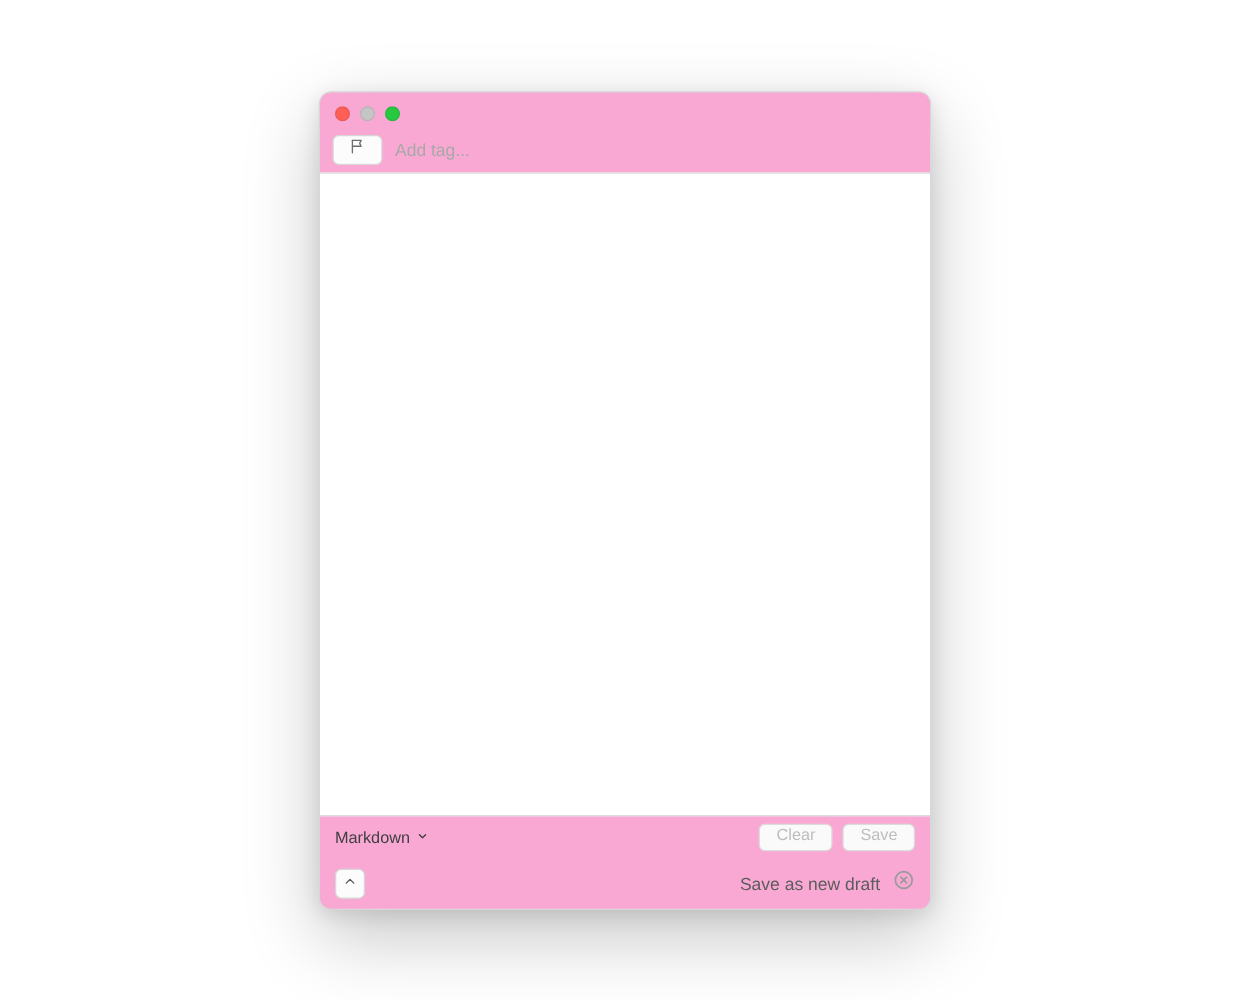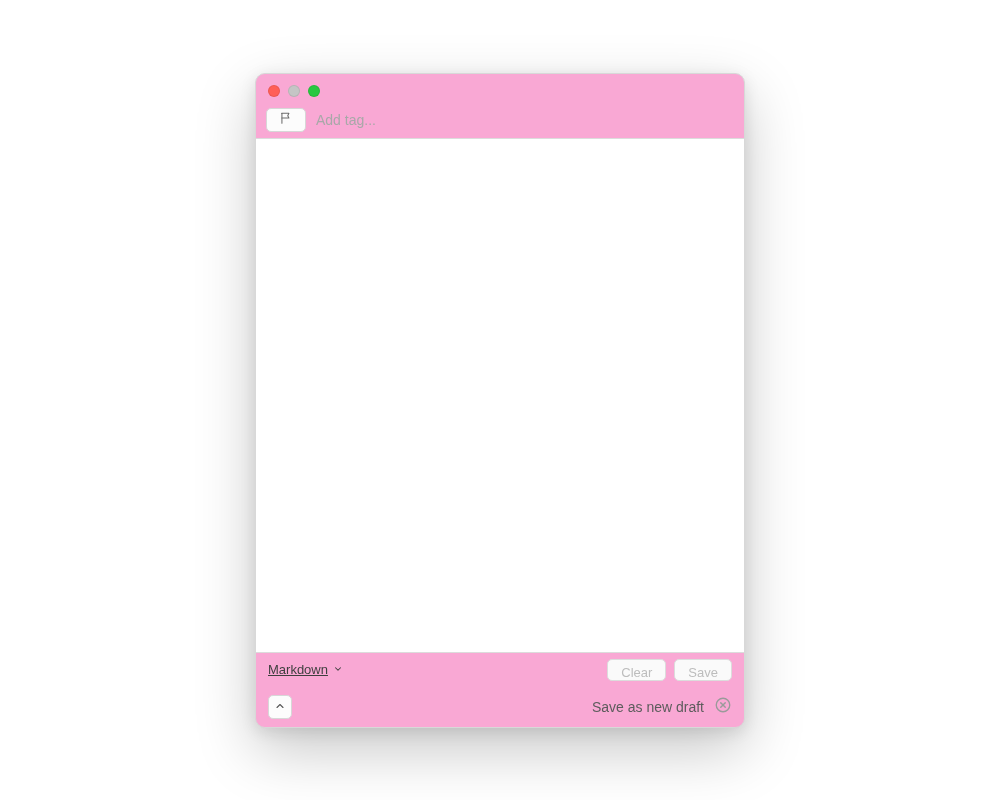--- a/index.html
+++ b/index.html
@@ -92,34 +92,33 @@
       gap: 8px;
       flex-shrink: 0;
     }
     .format-select {
       display: flex;
       align-items: center;
       gap: 5px;
       font-size: 13px;
       color: #3f3f3f;
       cursor: pointer;
-      text-decoration: underline;
     }
     .spacer { flex: 1; }
     .btn {
       height: 22px;
       padding: 0 13px;
       background: #fafafa;
       border: 1px solid #dcdcdc;
       border-radius: 5px;
       font-size: 13px;
       color: #bdbdbd;
       cursor: pointer;
       display: flex;
-      align-items: flex-end;
+      align-items: flex-start;
     }
 
     .bottom-bar-2 {
       height: 40px;
       display: flex;
       align-items: center;
       padding: 0 12px;
       gap: 10px;
       flex-shrink: 0;
     }

